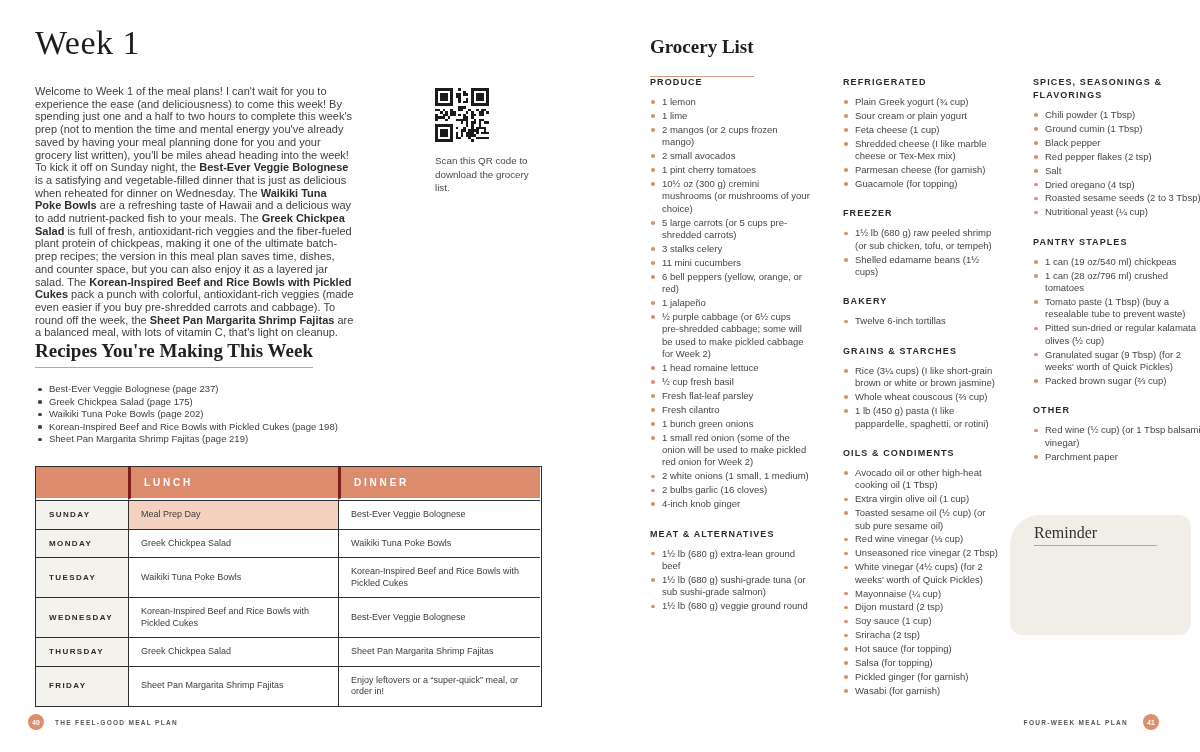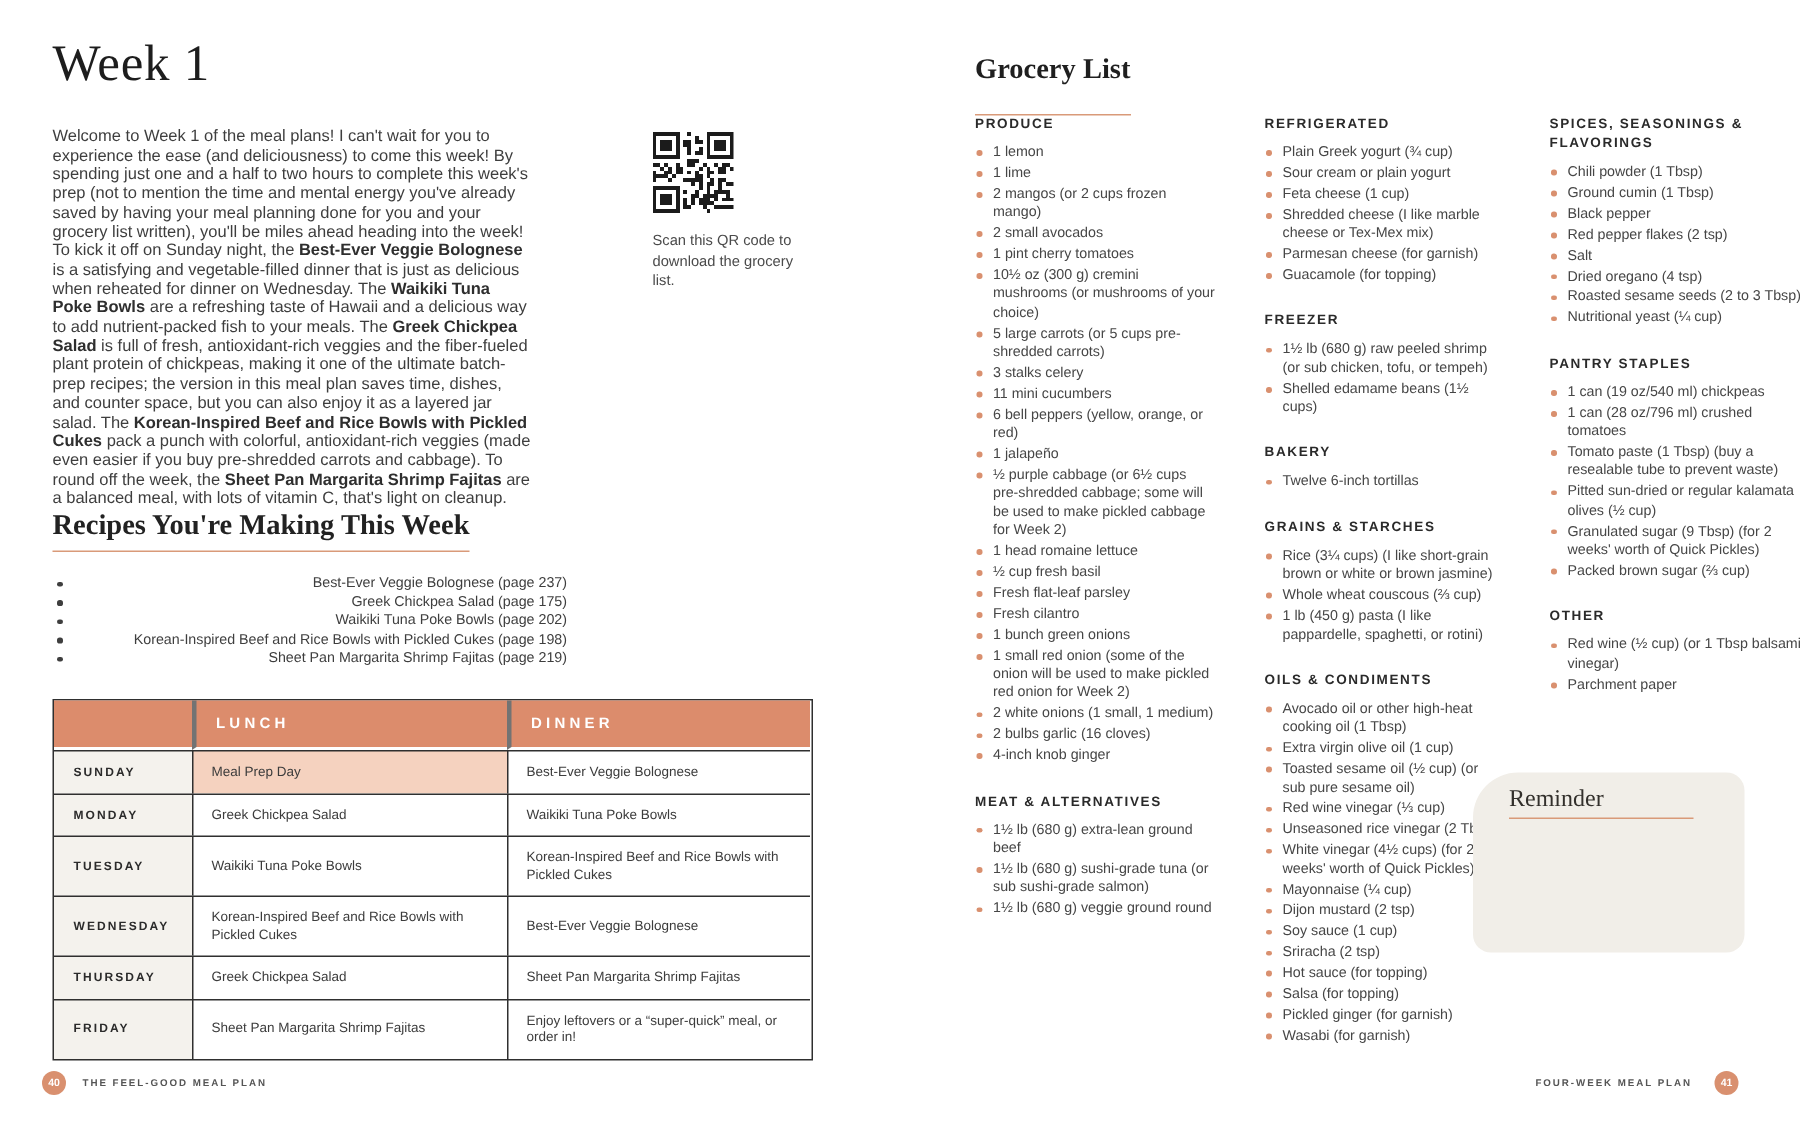--- a/index.html
+++ b/index.html
@@ -32,42 +32,42 @@
   }
 
   .recipes-heading {
     position:absolute; left:35px; top:340px;
     font-family:"Liberation Serif", serif;
     font-size:19px; color:#222; display:inline-block;
     padding-bottom:5px; border-bottom:1.5px solid #D99A79;
   }
   .recipes-list {
     position:absolute; left:38px; top:383px; width:340px;
-    list-style:none; font-size:9.5px; line-height:12.5px; color:#3e3e3e;text-align:right;
+    list-style:none; font-size:9.5px; line-height:12.5px; color:#3e3e3e;
   }
   .recipes-list li { position:relative; padding-left:11px; }
   .recipes-list li::before {
     content:""; position:absolute; left:0; top:4.5px;
     width:3.5px; height:3.5px; border-radius:50%; background:#3e3e3e;
   }
 
   
   .meal-grid {
     position:absolute; left:35px; top:466px; width:507px;
     display:grid; grid-template-columns:92px 210px 202px;
     border:1.5px solid #2f2f2f; background:#fff;
   }
   .mt-header, .mt-body, .meal-row { display:contents; }
   .hcell {
     background:#DC8C6C; height:33px;
     display:flex; align-items:center; padding-left:13px;
     color:#fff; font-size:10px; font-weight:bold; letter-spacing:2.8px;
     border-bottom:2.5px solid #fff;
   }
-  .hcell + .hcell { border-left:3px solid #737373;text-align:center; }
+  .hcell + .hcell { border-left:3px solid #7f1d1d;text-align:center; }
   .cell {
     border-top:1px solid #2f2f2f;
     display:flex; align-items:center;
     font-size:9px; line-height:11.5px; color:#3c3c3c;
     padding:8px 12px; min-height:27px;
   }
   .cell.day {
     background:#F4F2ED; font-size:8px; font-weight:bold;
     letter-spacing:1.4px; color:#2b2b2b; padding-left:13px;
   }
@@ -95,21 +95,21 @@
     position:relative; padding-left:12px; margin-bottom:1.5px;
     font-size:9.5px; line-height:12.4px; color:#464646;
   }
   .gsection li::before {
     content:""; position:absolute; left:1px; top:4.3px;
     width:3.6px; height:3.6px; border-radius:50%; background:#D9906F;
   }
 
   
   .reminder {
-    position:absolute; left:982px; top:515px; width:181px; height:120px;
+    position:absolute; left:1010px; top:515px; width:181px; height:120px;
     background:#F1EEE8; border-radius:30px 12px 12px 12px;
     padding:9px 18px 0 24px;
   }
   .reminder h4 {
     font-family:"Liberation Serif", serif;
     font-size:16px; font-weight:400; color:#33302c;
   }
   .reminder .rule {
     width:123px; border-bottom:1.5px solid #D99A79;
     margin-top:3px; margin-bottom:8px;

